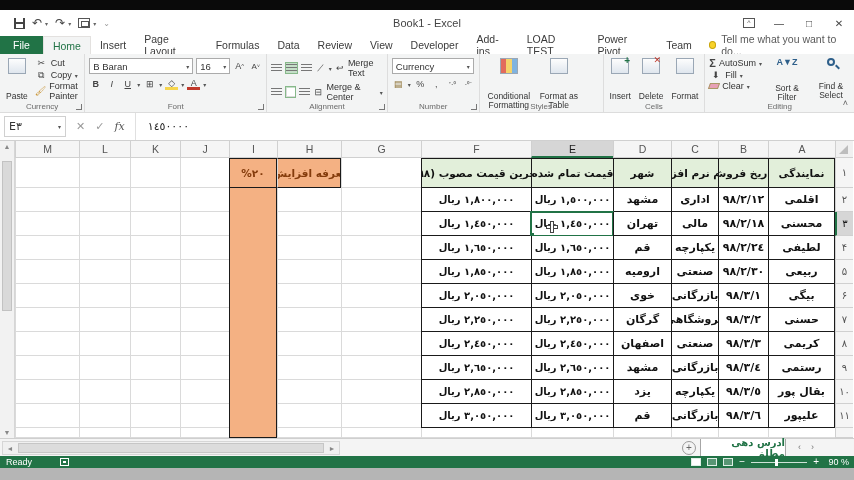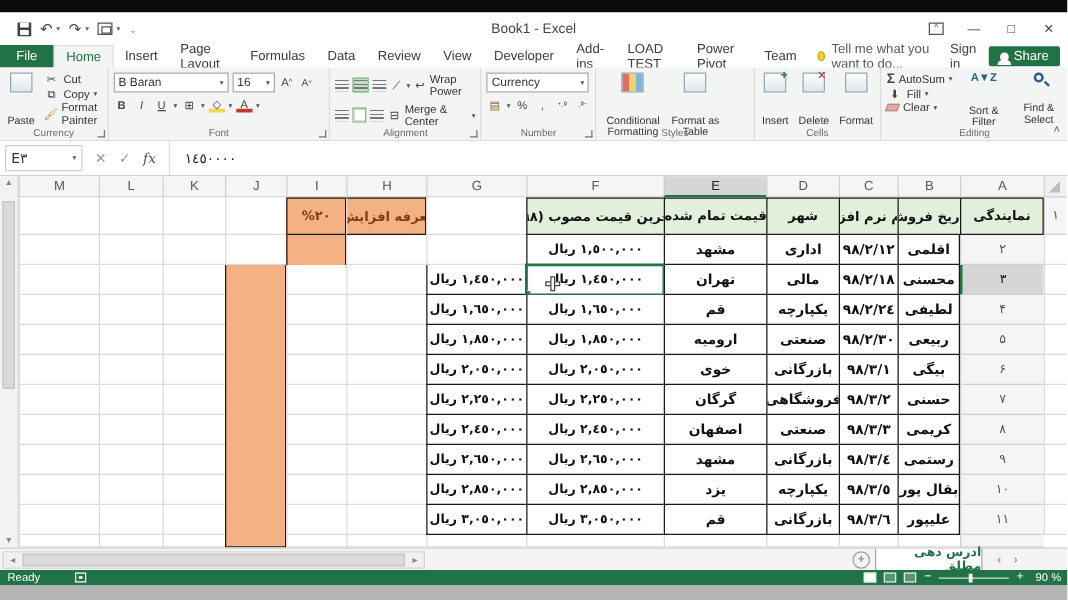--- a/index.html
+++ b/index.html
@@ -163,27 +163,20 @@
   <span class="rtab">View</span>
   <span class="rtab">Developer</span>
   <span class="rtab">Add-ins</span>
   <span class="rtab">LOAD TEST</span>
   <span class="rtab">Power Pivot</span>
   <span class="rtab">Team</span>
   <span class="tellme">
       <span class="bulb"></span>
       <span>Tell me what you want to do...</span>
     </span>
-  <span class="tab-right">
-    <span class="signin">Sign in</span>
-    <span class="sharebtn">
-        <span class="ic-person"></span>
-        <span>Share</span>
-      </span>
-  </span>
 </div>
 
 <div class="ribbon">
 
   <div class="rgroup" style="width:100px">
     <div style="display:flex;gap:5px;">
       <div class="bigbtn">
         <span class="gicon"></span>
         <span>Paste</span>
         <span class="dd">▾</span>
@@ -203,21 +196,21 @@
             <span>Format Painter</span>
           </div>
       </div>
     </div>
     <span class="rlabel">Currency</span>
     <span class="launcher"></span>
   </div>
 
   <div class="rgroup" style="width:206px">
     <div class="rowline">
-      <span class="combo" style="width:92px">
+      <span class="combo" style="width:104px">
           <span>B Baran</span>
           <span class="dd">▾</span>
         </span>
       <span class="combo" style="width:34px">
           <span>16</span>
           <span class="dd">▾</span>
         </span>
       <span class="ib">A<sup style="font-size:6px">^</sup></span>
       <span class="ib" style="font-size:8px;">A<sub style="font-size:5px">˅</sub></span>
     </div>
@@ -251,21 +244,21 @@
       <span class="ib hl">
           <span class="bars"></span>
         </span>
       <span class="ib">
           <span class="bars"></span>
         </span>
       <span class="ib">⟋</span>
         <span class="dd">▾</span>
       <span class="minibtn">
           <span class="ib">↩</span>
-          <span>Wrap Power</span>
+          <span>Merge Text</span>
         </span>
     </div>
     <div class="rowline" style="margin-top:4px;">
       <span class="ib">
           <span class="bars"></span>
         </span>
       <span class="ib hl">
           <span class="bars c"></span>
         </span>
       <span class="ib">
@@ -422,20 +415,21 @@
       <div class="c tb th">تاریخ فروش</div>
       <div class="c tb th ra">نمایندگی</div>
       <div class="rh">۱</div>
       <div class="c"></div>
       <div class="c"></div>
       <div class="c"></div>
       <div class="c"></div>
       <div class="c or"></div>
       <div class="c"></div>
       <div class="c"></div>
+      <div class="c tb v cur">١,٨٠٠,٠٠٠ ریال</div>
       <div class="c tb v cur">١,٥٠٠,٠٠٠ ریال</div>
       <div class="c tb v">مشهد</div>
       <div class="c tb v">اداری</div>
       <div class="c tb v">٩٨/٢/١٢</div>
       <div class="c tb v ra">اقلمی</div>
       <div class="rh">۲</div>
       <div class="c"></div>
       <div class="c"></div>
       <div class="c"></div>
       <div class="c"></div>

